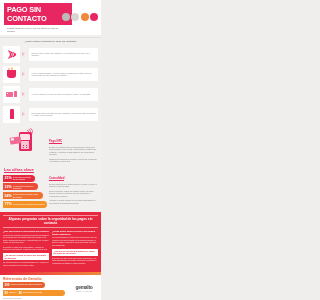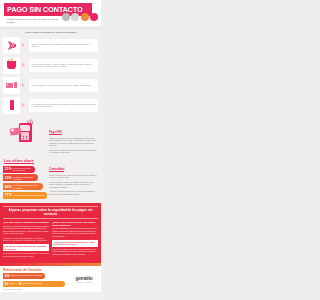--- a/index.html
+++ b/index.html
@@ -18,21 +18,21 @@
     position:relative;
   }
   .title-plate{
     background:#e8265f;
     color:#ffffff;
     font-weight:bold;
     font-size:7.4px;
     letter-spacing:-0.2px;
     line-height:9px;
     padding:2px 2px 2px 3px;
-    width:88px;
+    width:68px;
     box-sizing:border-box;
   }
   .subtitle{
     font-size:2.1px;
     line-height:2.9px;
     color:#6a6a6a;
     width:52px;
     margin-top:2px;
     margin-left:3px;
   }

